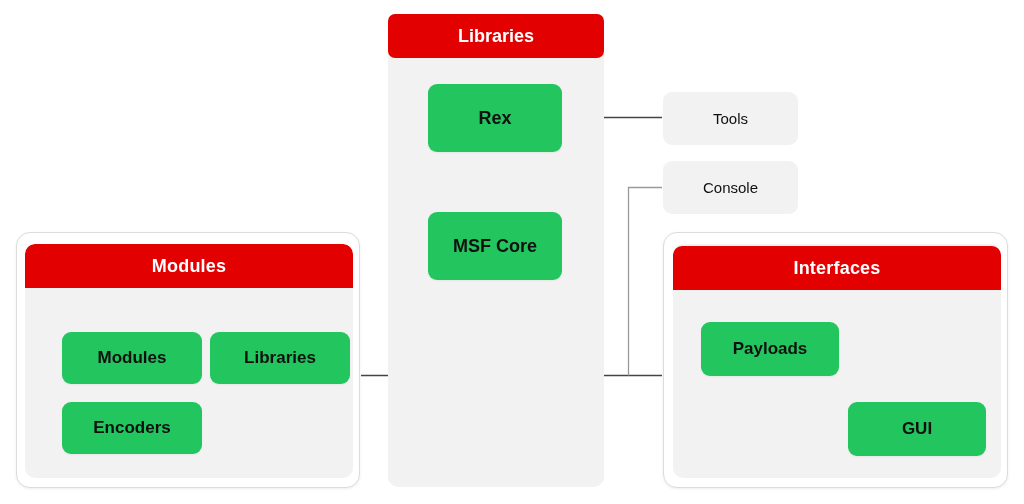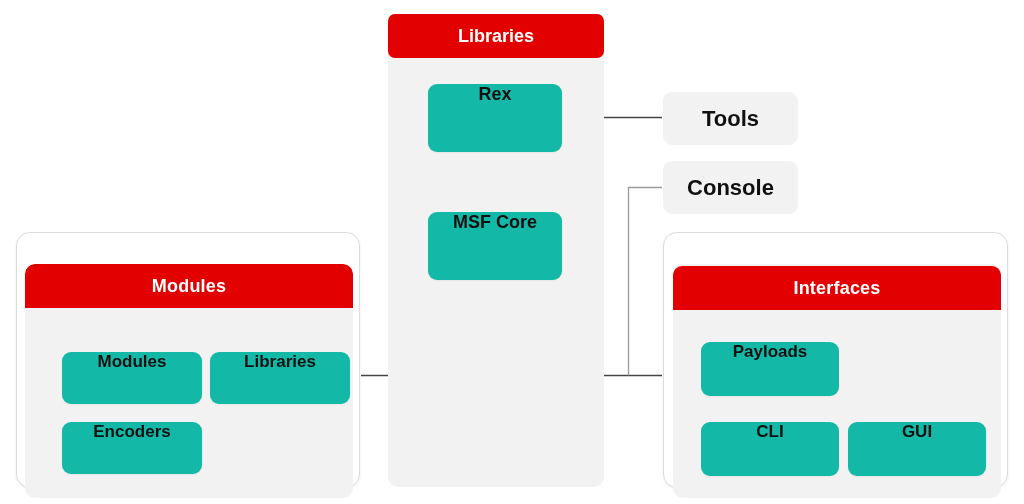--- a/index.html
+++ b/index.html
@@ -28,21 +28,20 @@
     background: #ffffff;
     border: 1px solid #dcdcdc;
     border-radius: 14px;
     box-shadow: 0 1px 3px rgba(0,0,0,0.07);
   }
   .card-inner {
     position: absolute;
     background: #f2f2f2;
     border-radius: 10px;
     overflow: hidden;
-    margin-top: 20px;
   }
   .card-header {
     position: absolute;
     background: #E30000;
     border-radius: 9px 9px 0 0;
     display: flex;
     align-items: center;
     justify-content: center;
     color: #ffffff;
     font-weight: bold;
@@ -62,41 +61,41 @@
     display: flex;
     align-items: center;
     justify-content: center;
     color: #ffffff;
     font-weight: bold;
     font-size: 18px;
   }
 
   
   .chip {
-    background: #14b8a6;
+    background: #22c55e;
     border-radius: 9px;
     display: flex;
-    align-items: flex-start;
+    align-items: center;
     justify-content: center;
     font-size: 17px;
     font-weight: bold;
     color: #101010;
     box-shadow: 0 1px 2px rgba(0,0,0,0.05);
   }
   .chip-lib { font-size: 18px; }
 
   
   .chip-gray {
     background: #f2f2f2;
     border-radius: 9px;
     display: flex;
     align-items: center;
     justify-content: center;
-    font-size: 22px;
-    font-weight: bold;
+    font-size: 15px;
+    font-weight: normal;
     color: #101010;
   }
 
   
   #connectors {
     position: absolute;
     left: 0; top: 0;
     width: 1024px; height: 504px;
     pointer-events: none;
   }
@@ -172,23 +171,20 @@
     <div class="card-inner" style="left:9px; top:11px; width:328px; height:234px;">
       <div class="card-header" style="left:0px; top:2px; width:328px; height:44px;">
         <span>Interfaces</span>
       </div>
 
       <div class="abs chip" style="left:28px; top:78px; width:138px; height:54px;">
         <span>Payloads</span>
       </div>
 
 
-      <div class="abs chip" style="left:28px; top:158px; width:138px; height:54px;">
-        <span>CLI</span>
-      </div>
 
       <div class="abs chip" style="left:175px; top:158px; width:138px; height:54px;">
         <span>GUI</span>
       </div>
     </div>
   </div>
 
 </div>
 
 </body></html>

